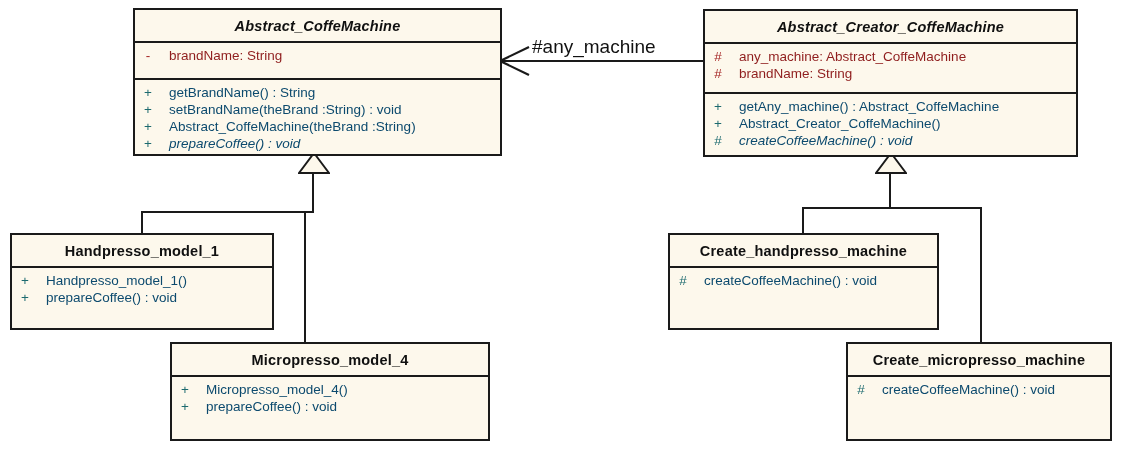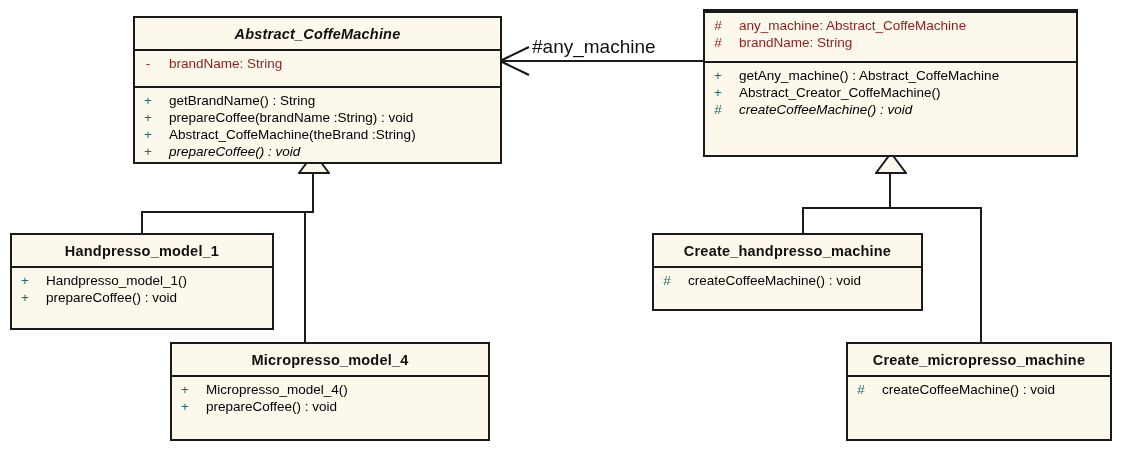--- a/index.html
+++ b/index.html
@@ -61,21 +61,21 @@
     width: 26px;
     text-align: center;
     flex: 0 0 26px;
     font-size: 13.5px;
   }
   .uml-text { flex: 1 1 auto; padding-left: 8px; }
 
   .attr .uml-vis { color: #a42424; }
   .attr .uml-text { color: #8f1d1d; }
   .meth .uml-vis { color: #1c6a6f; }
-  .meth .uml-text { color: #000000; }
+  .meth .uml-text { color: #0c4a6e; }
   .meth.italic .uml-text { font-style: italic; }
 
   
   .line {
     position: absolute;
     background: #1a1a1a;
     z-index: 2;
   }
   .line.h { height: 2px; }
   .line.v { width: 2px; }
@@ -113,51 +113,52 @@
   </svg>
 
   <div class="line v" style="left:889px; top:168px; height:41px;"></div>
   <div class="line h" style="left:802px; top:207px; width:180px;"></div>
   <div class="line v" style="left:802px; top:207px; height:28px;"></div>
   <div class="line v" style="left:980px; top:207px; height:135px;"></div>
   <svg class="tri" style="left:875px; top:152px; width:32px; height:22px;" viewBox="0 0 32 22">
     <polygon points="16,1 31,21 1,21" fill="#fdf8ec" stroke="#1a1a1a" stroke-width="2"></polygon>
   </svg>
 
-  <div class="uml-class" style="left:133px; top:16px; width:369px; height:148px;">
+  <div class="uml-class" style="left:133px; top:8px; width:369px; height:148px;">
     <div class="uml-title abstract" style="height:31px;">Abstract_CoffeMachine</div>
     <div class="uml-sep"></div>
     <div class="uml-compartment" style="height:35px;">
       <div class="uml-row attr">
         <span class="uml-vis">-</span>
         <span class="uml-text">brandName:  String</span>
       </div>
     </div>
     <div class="uml-sep"></div>
     <div class="uml-compartment">
       <div class="uml-row meth">
         <span class="uml-vis">+</span>
         <span class="uml-text">getBrandName() : String</span>
       </div>
       <div class="uml-row meth">
         <span class="uml-vis">+</span>
-        <span class="uml-text">prepareCoffee(brandName :String) : void</span>
+        <span class="uml-text">setBrandName(theBrand :String) : void</span>
       </div>
       <div class="uml-row meth">
         <span class="uml-vis">+</span>
         <span class="uml-text">Abstract_CoffeMachine(theBrand :String)</span>
       </div>
       <div class="uml-row meth italic">
         <span class="uml-vis">+</span>
         <span class="uml-text">prepareCoffee() : void</span>
       </div>
     </div>
   </div>
 
   <div class="uml-class" style="left:703px; top:9px; width:375px; height:148px;">
+    <div class="uml-title abstract" style="height:31px;">Abstract_Creator_CoffeMachine</div>
     <div class="uml-sep"></div>
     <div class="uml-compartment" style="height:48px;">
       <div class="uml-row attr">
         <span class="uml-vis">#</span>
         <span class="uml-text">any_machine:  Abstract_CoffeMachine</span>
       </div>
       <div class="uml-row attr">
         <span class="uml-vis">#</span>
         <span class="uml-text">brandName:  String</span>
       </div>
@@ -202,21 +203,21 @@
         <span class="uml-vis">+</span>
         <span class="uml-text">Micropresso_model_4()</span>
       </div>
       <div class="uml-row meth">
         <span class="uml-vis">+</span>
         <span class="uml-text">prepareCoffee() : void</span>
       </div>
     </div>
   </div>
 
-  <div class="uml-class" style="left:652px; top:233px; width:271px; height:78px;">
+  <div class="uml-class" style="left:668px; top:233px; width:271px; height:97px;">
     <div class="uml-title" style="height:31px;">Create_handpresso_machine</div>
     <div class="uml-sep"></div>
     <div class="uml-compartment">
       <div class="uml-row meth">
         <span class="uml-vis">#</span>
         <span class="uml-text">createCoffeeMachine() : void</span>
       </div>
     </div>
   </div>
 

